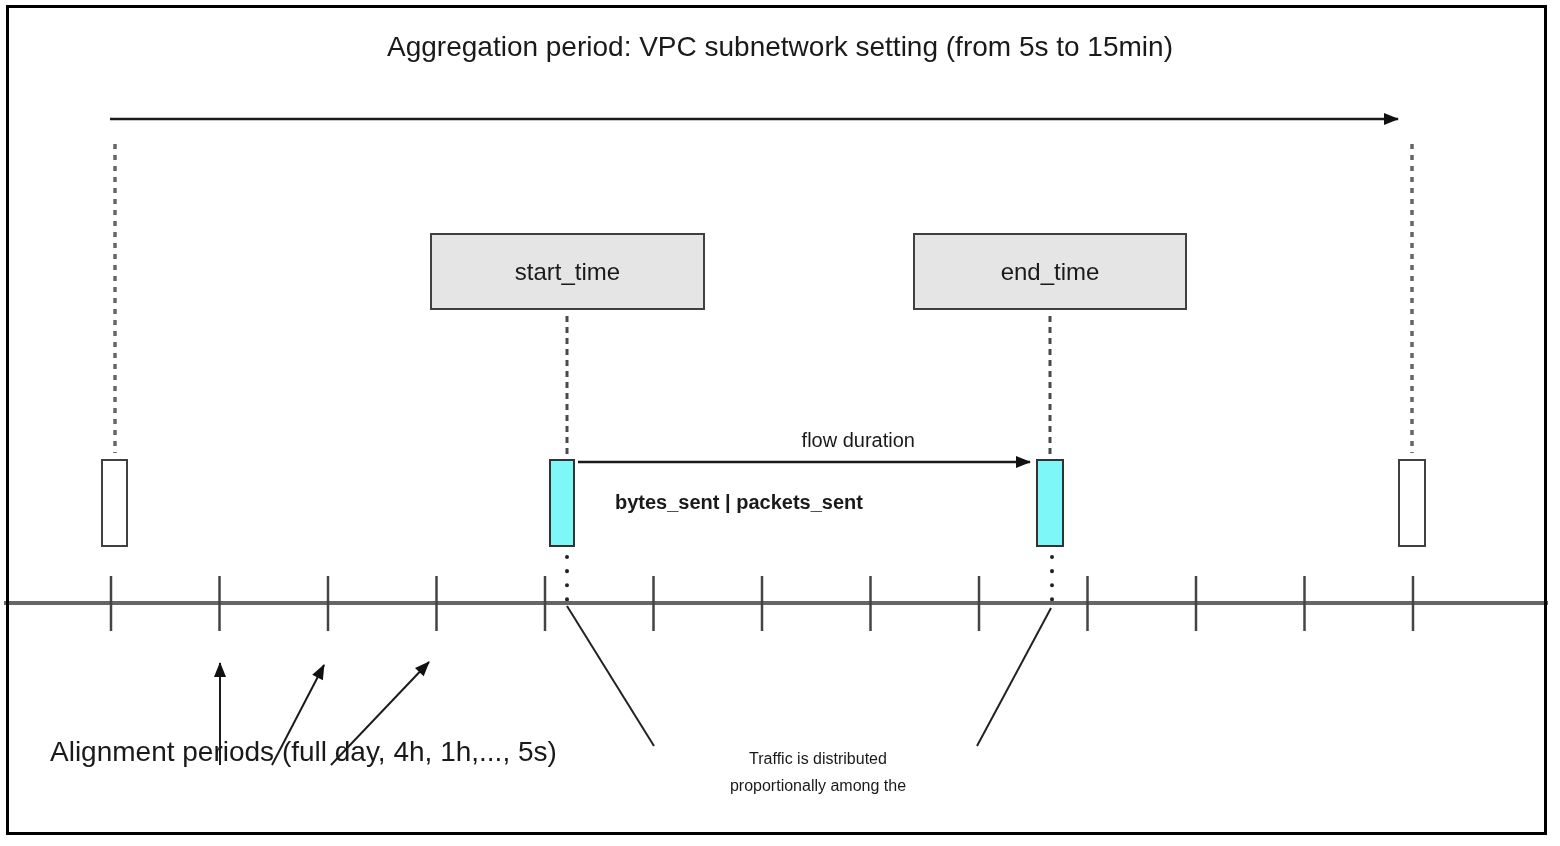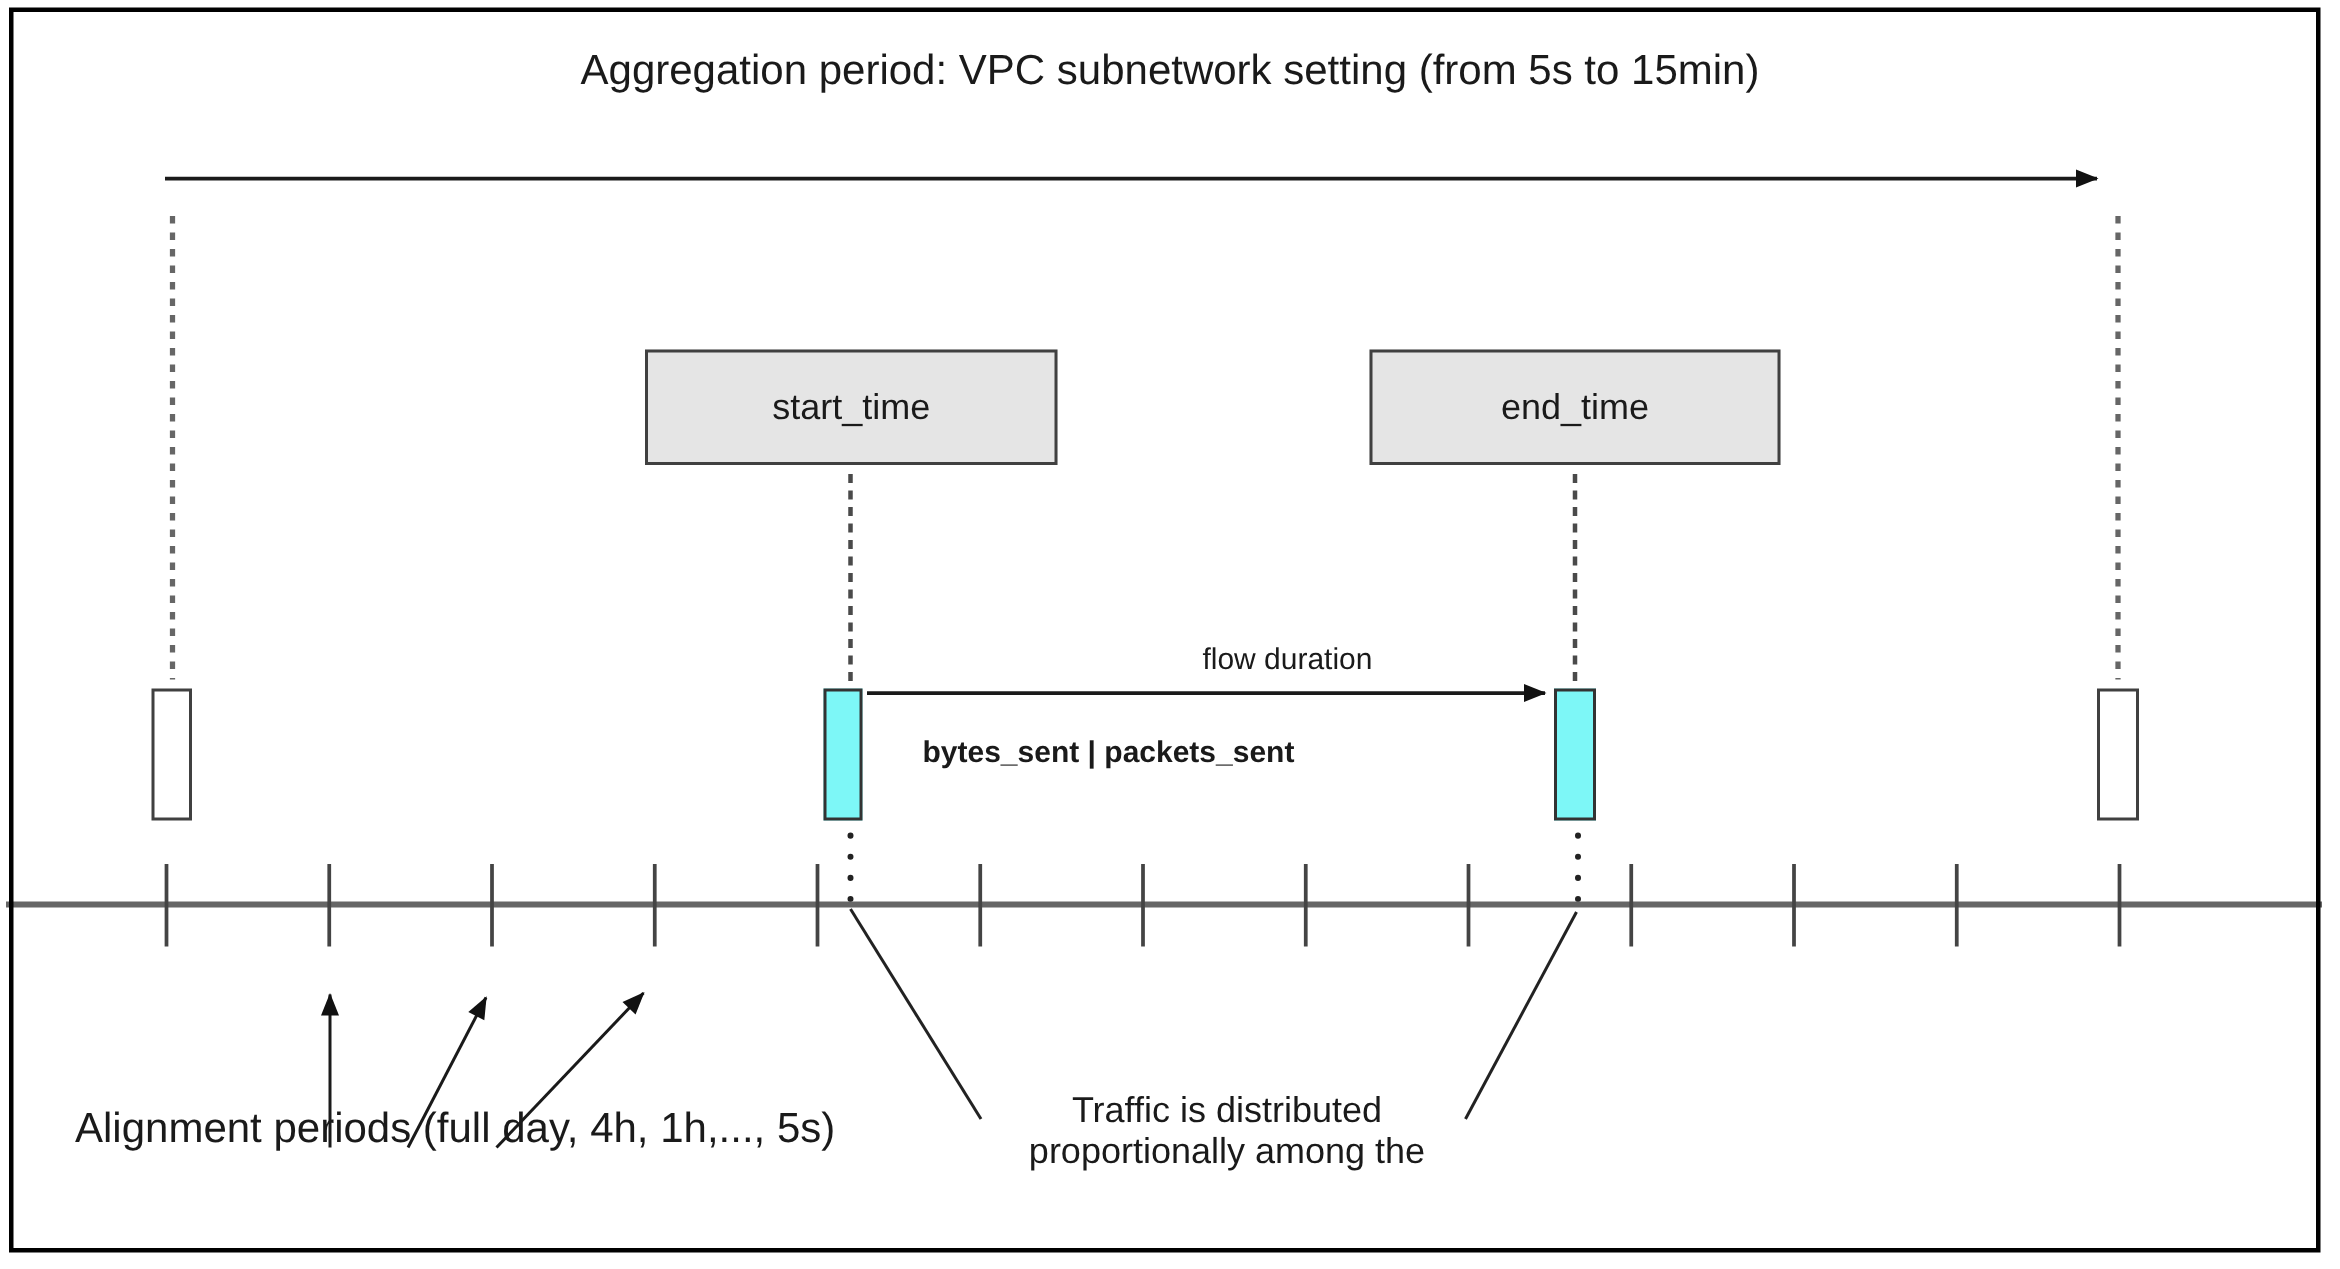--- a/index.html
+++ b/index.html
@@ -22,22 +22,22 @@
   .interval.white{background:#fff;border-color:#404040;}
   #flow-start-marker{left:549px;top:459px;width:22px;height:84px;}
   #flow-end-marker{left:1036px;top:459px;width:24px;height:84px;}
   #period-marker-left{left:101px;top:459px;width:23px;height:84px;}
   #period-marker-right{left:1398px;top:459px;width:24px;height:84px;}
 
   #flow-duration-label{left:655px;top:429px;width:260px;text-align:right;font-size:20px;}
   #flow-metrics-label{left:615px;top:491px;width:350px;text-align:left;
                       font-size:20px;font-weight:bold;}
   #alignment-periods-label{left:50px;top:736px;font-size:28px;}
-  #traffic-note{left:660px;top:727px;width:316px;text-align:center;
-                font-size:24px;line-height:27px;}
+  #traffic-note{left:660px;top:745px;width:316px;text-align:center;
+                font-size:16px;line-height:27px;}
 
   
   .ink{stroke:#1a1a1a;stroke-width:2.5;fill:none;}
   .thin-ink{stroke:#1a1a1a;stroke-width:2;fill:none;}
   .dash-gray{stroke:#666;stroke-width:3.5;stroke-dasharray:5 6;fill:none;}
   .dash-dark{stroke:#4a4a4a;stroke-width:3;stroke-dasharray:6 5;fill:none;}
   .dots{stroke:#222;stroke-width:4;stroke-dasharray:0.1 14;stroke-linecap:round;fill:none;}
   .axis{stroke:#666;stroke-width:4;fill:none;}
   .pointer{stroke:#222;stroke-width:2;fill:none;}
   #timeline-ticks line{stroke:#444;stroke-width:2.5;}

